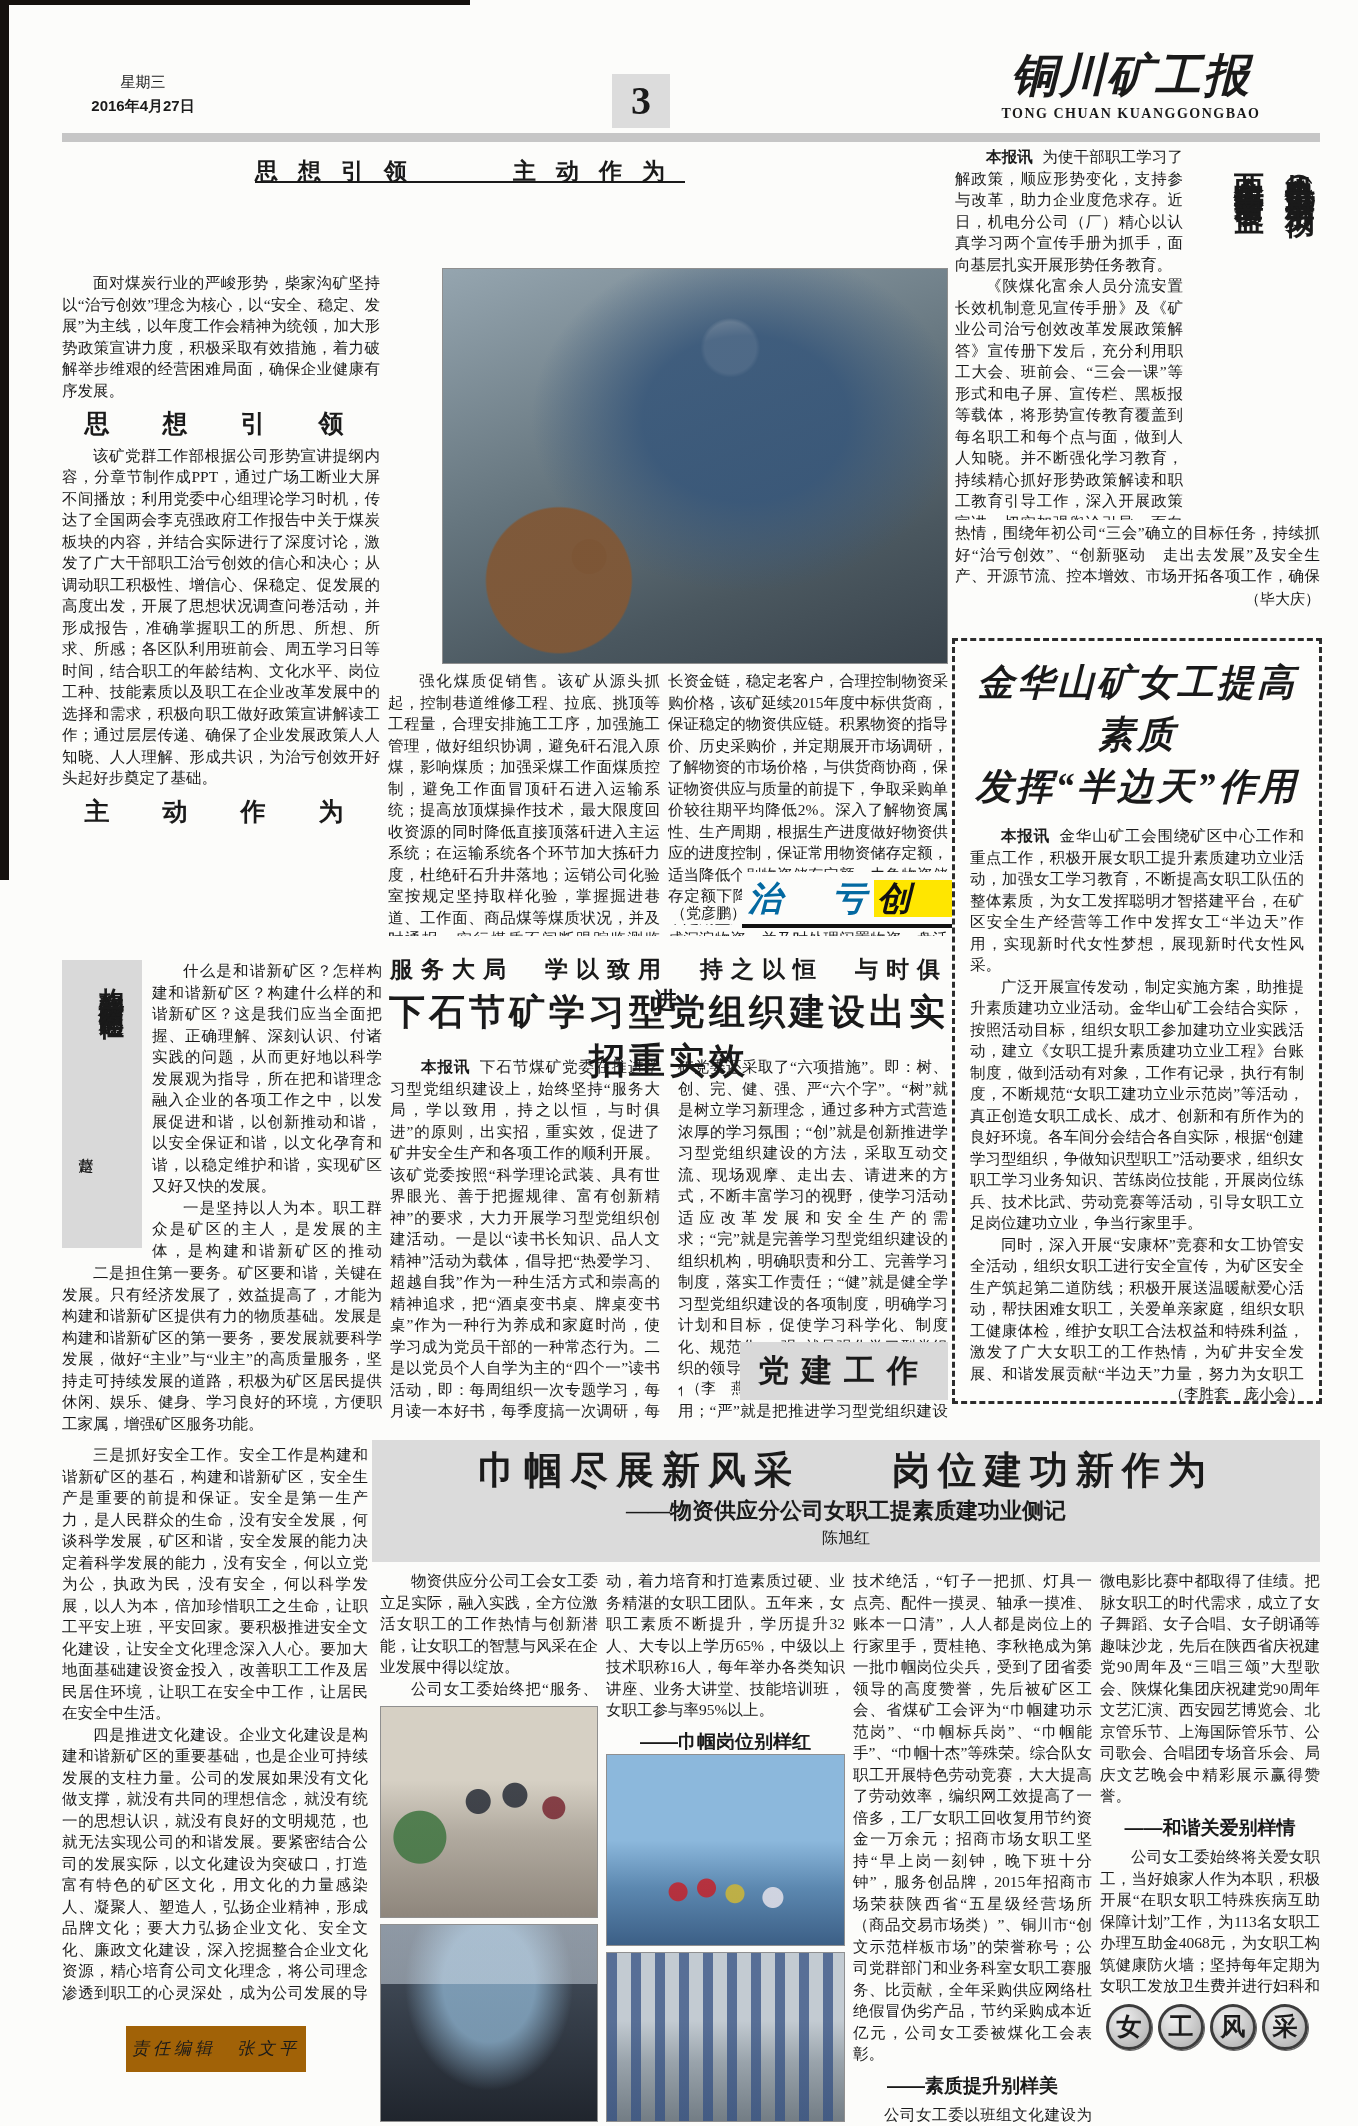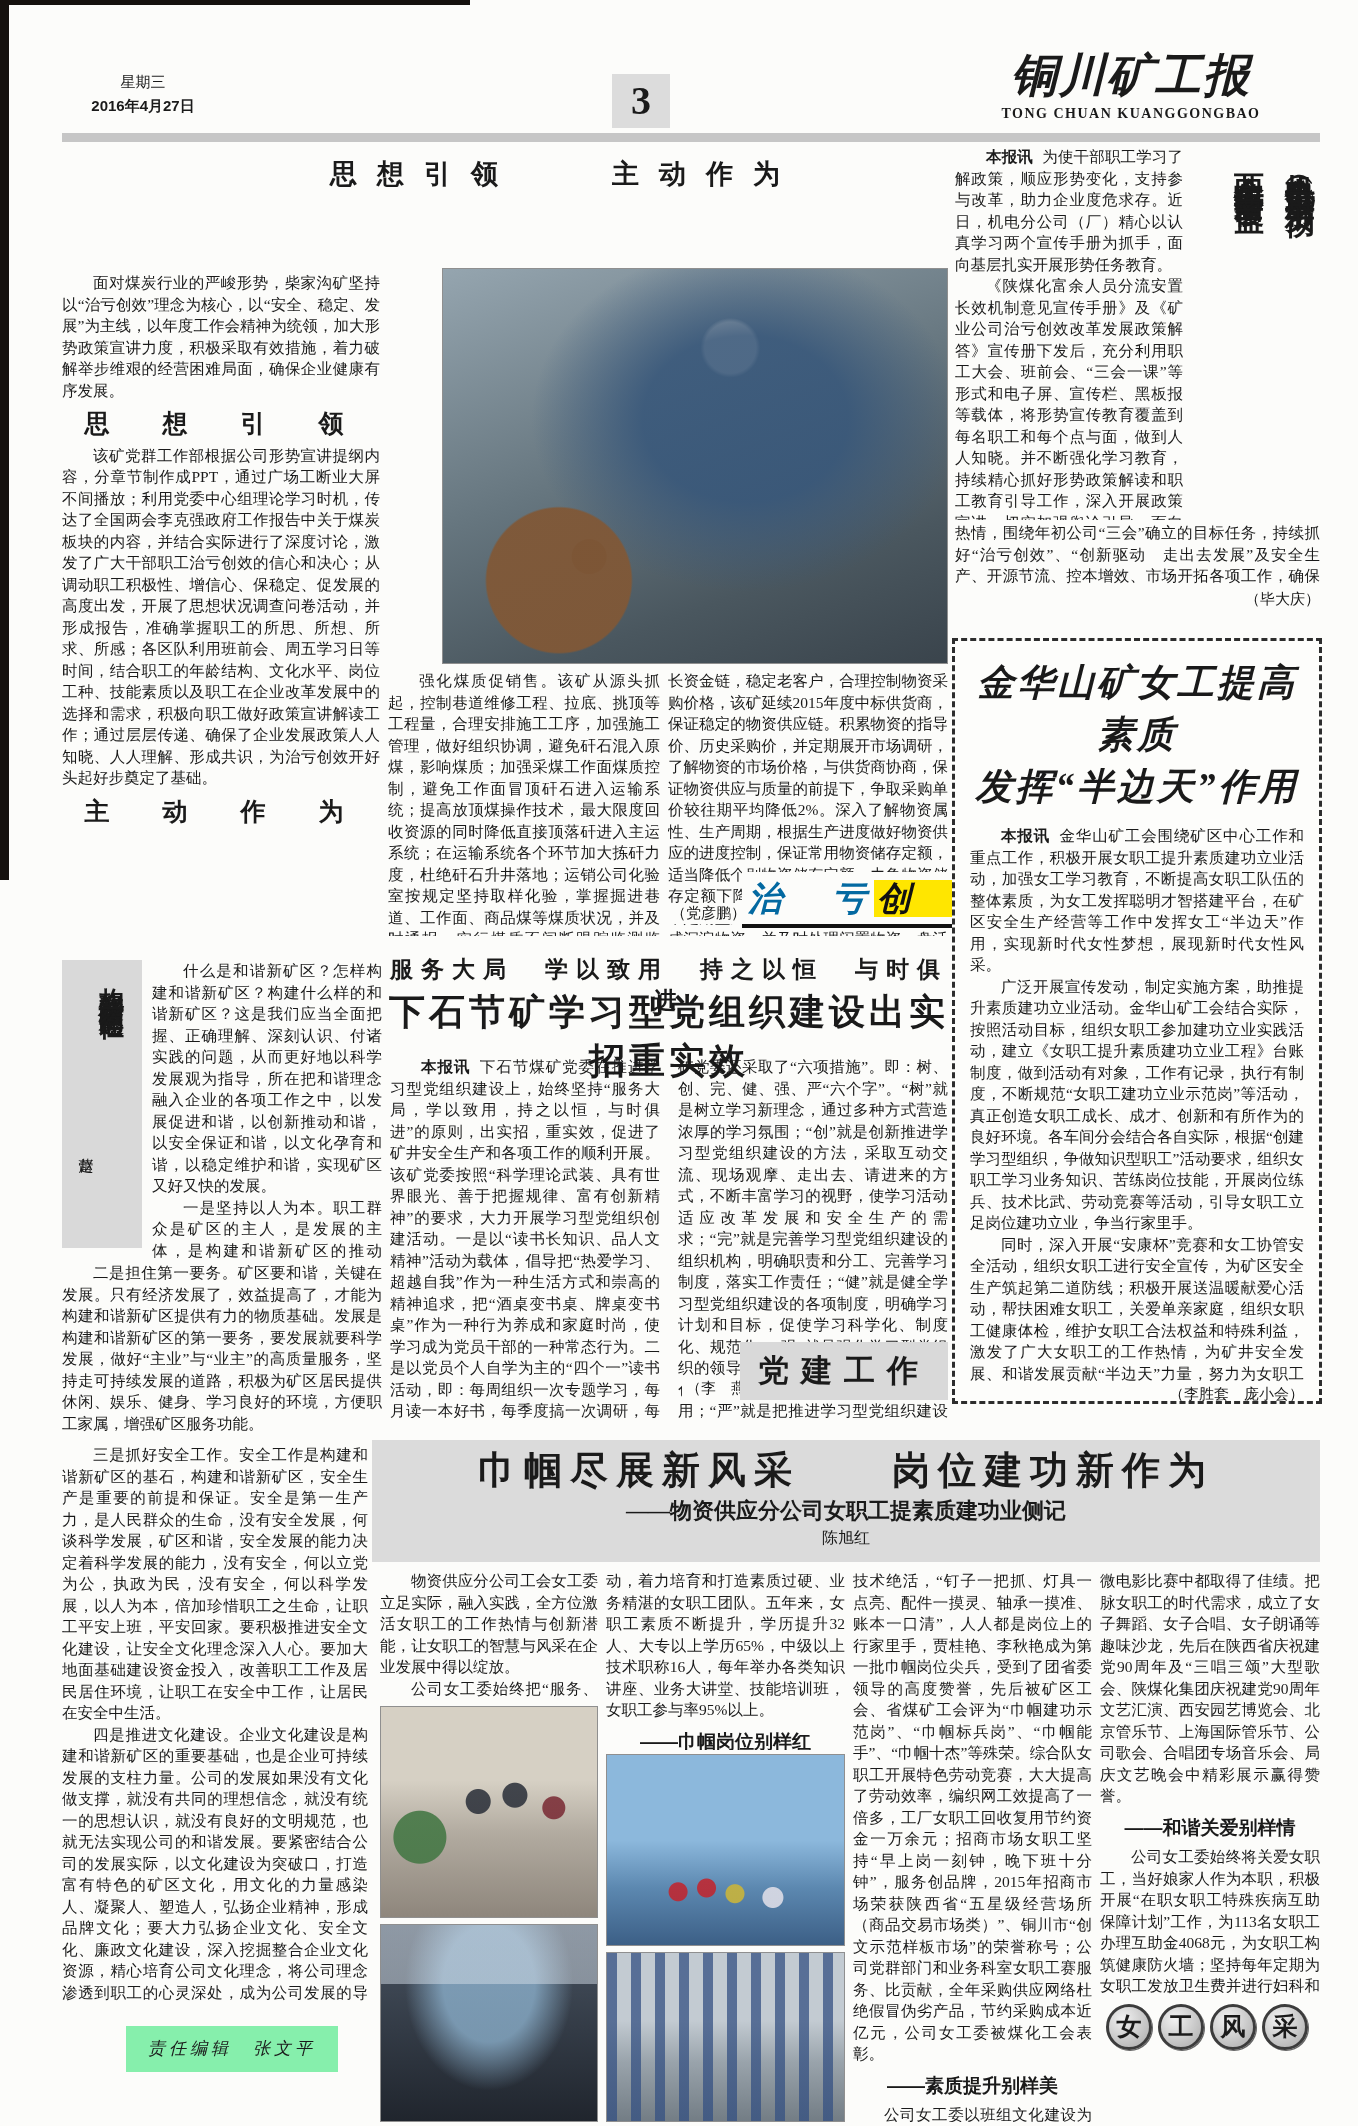--- a/index.html
+++ b/index.html
@@ -22,22 +22,22 @@
   .scan-edge-top{left:0;top:0;width:470px;height:5px;background:#15110e;}
   .date-block{left:78px;top:70px;width:130px;text-align:center;font-size:15px;line-height:24px;}
   .pagenum{left:612px;top:74px;width:58px;height:54px;background:#dcdcdc;
            font-size:40px;line-height:54px;text-align:center;font-weight:bold;}
   .section-title{left:688px;top:62px;font-size:50px;font-weight:bold;letter-spacing:4px;}
   .masthead{left:1000px;top:50px;width:262px;text-align:center;}
   .masthead .m1{font-size:46px;font-weight:bold;font-style:italic;letter-spacing:2px;line-height:52px;}
   .masthead .m2{font-size:14px;font-weight:bold;letter-spacing:1.5px;margin-top:4px;}
   .header-rule{left:62px;top:133px;width:1258px;height:9px;background:#c6c6c6;}
   
-  .a1-kicker{left:140px;top:156px;width:660px;text-align:right;font-weight:bold;
-             font-size:27px;letter-spacing:20px;}
+  .a1-kicker{left:140px;top:156px;width:660px;text-align:center;font-weight:bold;
+             font-size:23px;letter-spacing:20px;text-decoration:underline;}
   .a1-headline{left:58px;top:194px;width:890px;text-align:center;font-weight:bold;
                font-size:45px;letter-spacing:1px;}
   .stamp{left:742px;top:872px;background:#fcfcfa;padding:4px 6px 2px 6px;
          border-bottom:4px solid #111;white-space:nowrap;}
   .stamp .s1{color:#0369a1;font-weight:bold;font-size:34px;letter-spacing:8px;font-style:italic;}
   .stamp .s2{color:#111;font-weight:bold;font-size:34px;letter-spacing:8px;background:#ffe600;
              padding:0 3px;font-style:italic;}
   .a1-byline{left:668px;top:903px;background:#fcfcfa;font-size:15px;padding:1px 3px;}
   
   .a2-vtitle{left:1190px;top:150px;width:130px;height:372px;writing-mode:vertical-rl;
@@ -48,21 +48,21 @@
   .a3-box{left:952px;top:638px;width:370px;height:766px;border:3px dashed #2d2d2d;
           box-sizing:border-box;padding:16px 15px 8px 15px;background:#fdfdfb;}
   .a3-h{font-size:37px;font-weight:bold;font-style:italic;text-align:center;
         letter-spacing:3px;line-height:52px;margin:0;}
   .a3-body{height:560px;overflow:hidden;font-size:15.5px;line-height:21.5px;text-align:justify;margin-top:12px;}
   
   .a4-title{left:62px;top:960px;width:80px;height:288px;background:#d9d9d9;
             writing-mode:vertical-rl;box-sizing:border-box;padding:8px 14px;}
   .a4-title .t{font-weight:bold;font-size:25px;letter-spacing:3px;}
   .a4-title .auth{font-size:15px;padding-top:178px;}
-  .editor-box{left:126px;top:2026px;width:212px;height:46px;background:#86efac;
+  .editor-box{left:126px;top:2026px;width:180px;height:46px;background:#a16207;
               text-align:center;font-size:17px;line-height:46px;letter-spacing:4px;font-style:italic;}
   
   .a5-kicker{left:390px;top:954px;width:558px;text-align:center;font-weight:bold;
              font-size:23px;letter-spacing:8px;}
   .a5-headline{left:384px;top:988px;width:570px;text-align:center;font-weight:bold;
                font-size:36px;letter-spacing:4px;}
   .a5-label{left:740px;top:1342px;width:208px;height:58px;background:#d9d9d9;text-align:center;
             font-weight:bold;font-size:31px;line-height:58px;letter-spacing:12px;}
   .a5-byline{left:682px;top:1378px;background:#fcfcfa;font-size:15px;padding:1px 4px;}
   

